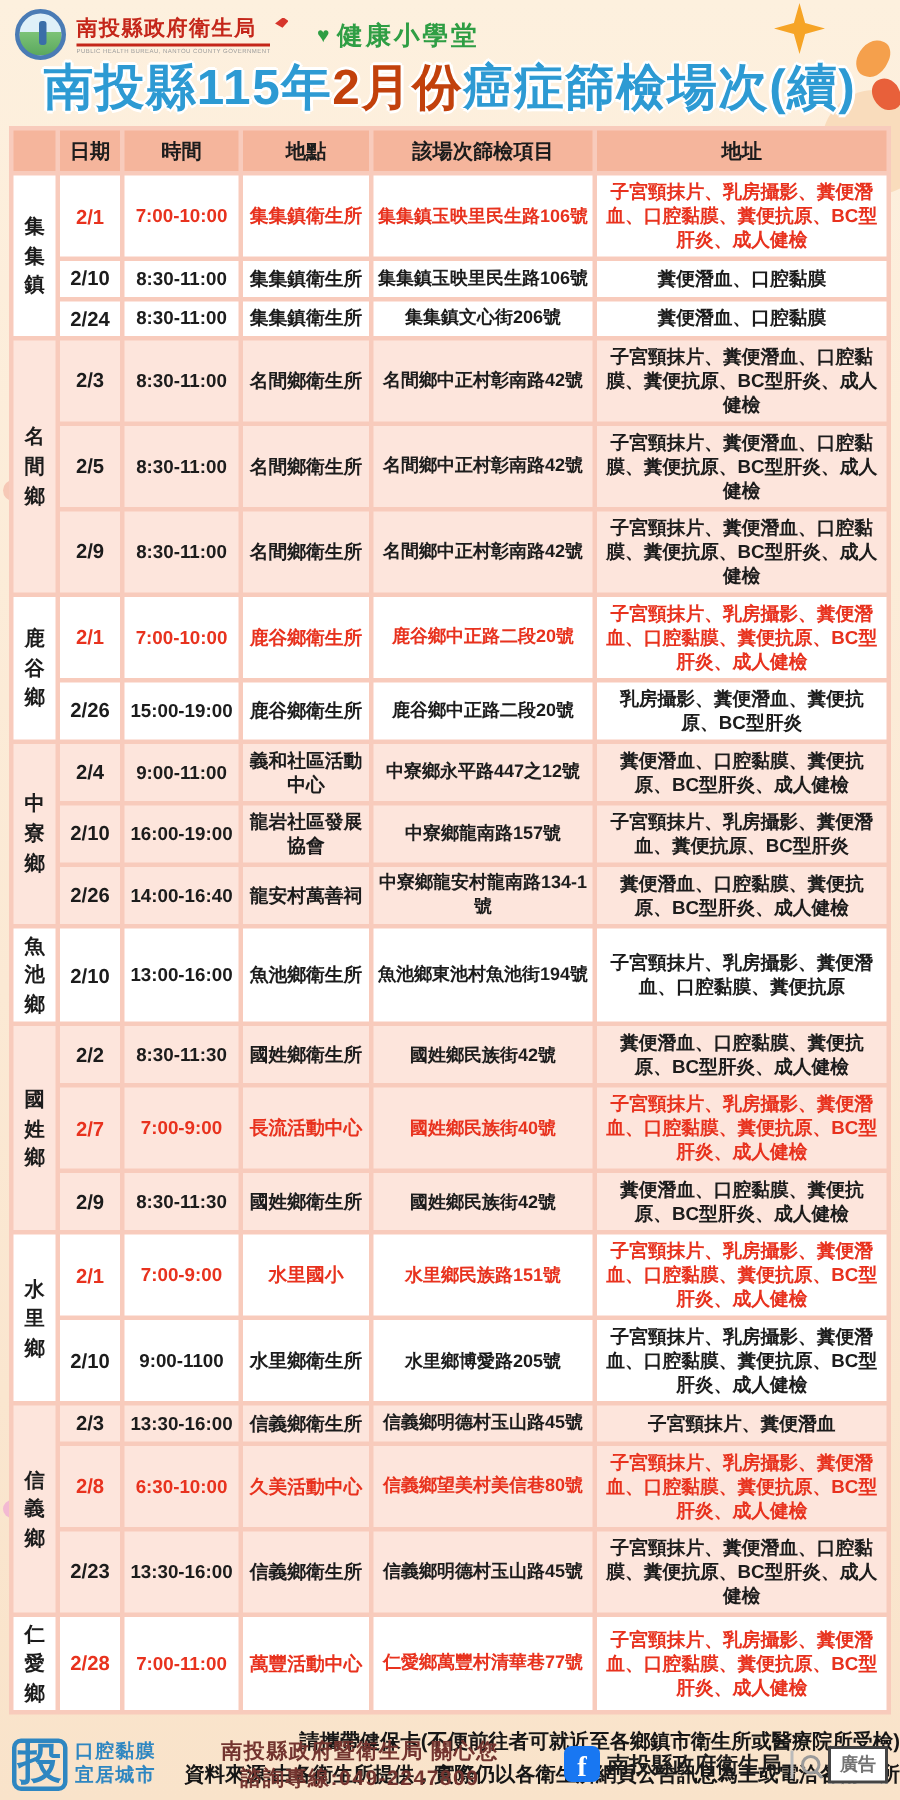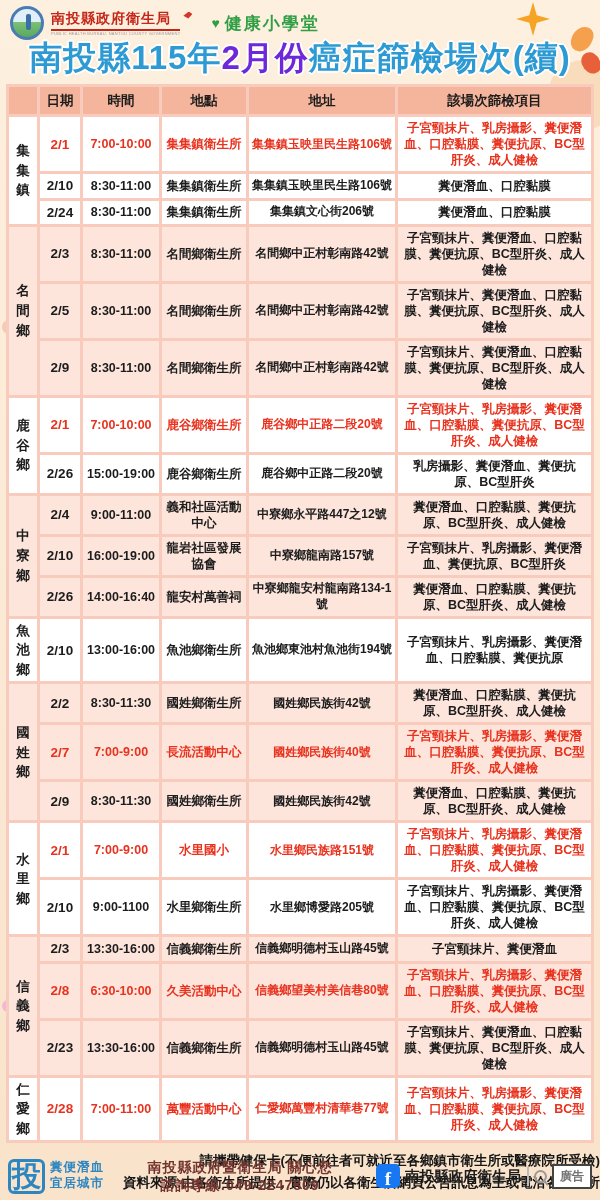--- a/index.html
+++ b/index.html
@@ -24,21 +24,21 @@
   .emblem::after { content:""; position:absolute; left:13px; top:5px; width:5px; height:16px; background:#3a6ea8; border-radius:2px; }
   .bureau-wrap { display:flex; flex-direction:column; }
   .bureau { color:#c42619; font-size:14px; letter-spacing:1px; border-bottom:2px solid #c42619; padding-bottom:1px; }
   .bureau-sub { font-size:4px; color:#9a9a9a; letter-spacing:.3px; font-weight:normal; }
   .program { color:#2f9e44; font-size:17px; letter-spacing:2px; margin-left:8px; display:flex; align-items:center; gap:3px; }
   .heart { color:#2f9e44; font-size:14px; }
   .bird { width:9px; height:7px; background:#d6352b; clip-path:polygon(0 60%,60% 0,100% 35%,55% 100%); position:relative; top:-8px; left:-4px; }
 
   .main-title { position:relative; z-index:1; text-align:center; font-size:33px; letter-spacing:1px; color:#2d9ad3; margin-top:-4px;
     text-shadow:-2px 0 #fff,2px 0 #fff,0 -2px #fff,0 2px #fff,-1px -1px #fff,1px 1px #fff,1px -1px #fff,-1px 1px #fff; }
-  .main-title .month { color:#6d28d9; }
+  .main-title .month { color:#c2410c; }
 
   .table-wrap { position:relative; z-index:1; margin:3px 6px 0; background:#f8cbbc; padding:3px; border-radius:0;
     display:flex; flex-direction:column; gap:3px; }
   .trow, .section { display:grid; grid-template-columns:28px 40px 76px 84px 146px 1fr; gap:3px; }
   .cell { background:#fff; display:flex; align-items:center; justify-content:center; text-align:center;
     font-size:12.5px; line-height:1.28; padding:3px 1px; }
   .trow .cell { background:#f5b59c; font-size:13.5px; padding:5px 0; }
   .section.pink .cell { background:#fde5dc; }
   .town { font-size:13.5px; line-height:1.45; word-break:break-all; padding:2px 7px; }
   .c-date { font-size:13.5px; }
@@ -89,22 +89,22 @@
 </div>
 
 <div class="main-title"><span>南投縣115年</span><span class="month">2月份</span><span>癌症篩檢場次(續)</span></div>
 
 <div class="table-wrap">
   <div class="trow" id="thead">
       <div class="cell"></div>
       <div class="cell">日期</div>
       <div class="cell">時間</div>
       <div class="cell">地點</div>
+      <div class="cell">該場次篩檢項目</div>
       <div class="cell">地址</div>
-      <div class="cell">該場次篩檢項目</div>
     </div>
   <div id="tbody" style="display:flex;flex-direction:column;gap:3px;">
       <div class="section white">
         <div class="cell town" style="grid-row: 1 / span 3;">集集鎮</div>
         <div class="cell c-date red">2/1</div>
         <div class="cell c-time red">7:00-10:00</div>
         <div class="cell c-place red">集集鎮衛生所</div>
         <div class="cell c-addr red">集集鎮玉映里民生路106號</div>
         <div class="cell c-items red">子宮頸抹片、乳房攝影、糞便潛血、口腔黏膜、糞便抗原、BC型肝炎、成人健檢</div>
         <div class="cell c-date">2/10</div>
@@ -239,21 +239,21 @@
   <div>請攜帶健保卡(不便前往者可就近至各鄉鎮市衛生所或醫療院所受檢)</div>
   <div>資料來源:由各衛生所提供，實際仍以各衛生所網頁公告訊息為主或電洽各衛生所</div>
 </div>
 
 <div class="cards" id="cards"></div>
 
 <div class="footer">
   <div class="f-left">
     <span class="mark">投</span>
     <span class="tagline">
-      <span>糞便潛血</span><br>
+      <span>口腔黏膜</span><br>
       <span>宜居城市</span>
     </span>
   </div>
   <div class="f-center">
     <div>南投縣政府暨衛生局 關心您</div>
     <div>諮詢專線:049-2247809</div>
   </div>
   <div class="f-right">
     <span class="fb">f</span>
     <span class="fbname">南投縣政府衛生局</span>

